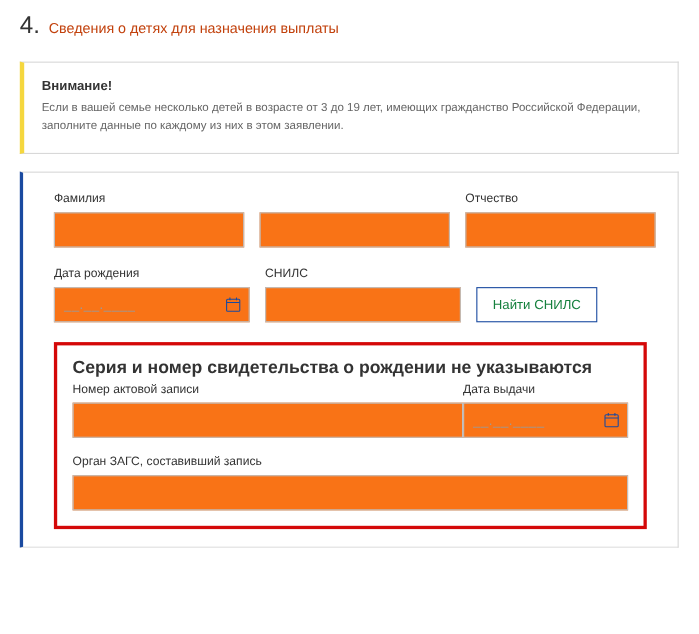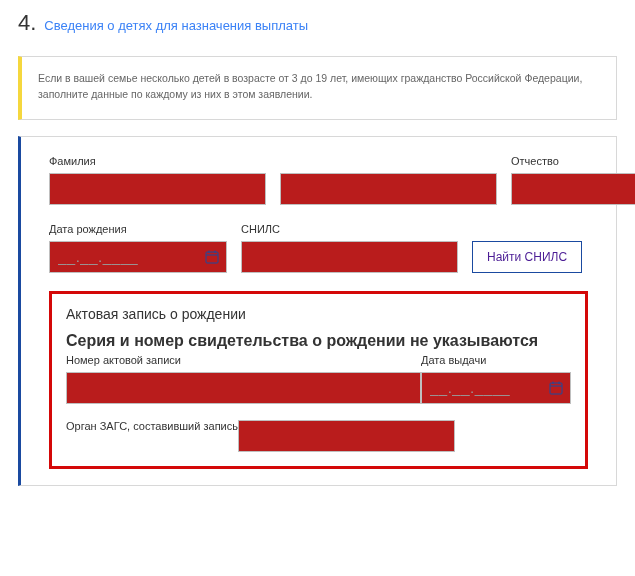--- a/index.html
+++ b/index.html
@@ -16,21 +16,21 @@
       align-items: baseline;
       gap: 8px;
     }
     .section-number {
       font-size: 22px;
       font-weight: 300;
       color: #333;
     }
     .section-title {
       font-size: 13px;
-      color: #3b82f6;
+      color: #c2410c;
       font-weight: 400;
       padding-bottom: 2px;
     }
     .warning-box {
       border: 1px solid #d8d8d8;
       border-left: 4px solid #f5d73e;
       margin: 6px 18px 16px;
       padding: 14px 16px 16px;
     }
     .warning-heading {
@@ -64,43 +64,43 @@
     }
     .field-label {
       font-size: 11px;
       color: #333;
       margin-bottom: 6px;
     }
     .text-input {
       height: 32px;
       border: 1px solid #bfbfbf;
       padding: 4px 8px;
-      font-size: 15px;
-      background: #b91c1c;
+      font-size: 12px;
+      background: #f97316;
     }
     .date-wrap {
       position: relative;
       display: flex;
       align-items: center;
     }
     .date-wrap .text-input {
       width: 100%;
       padding-right: 28px;
     }
     .date-icon {
       position: absolute;
       right: 8px;
       pointer-events: none;
     }
     .date-icon svg { display: block; }
     .btn-outline {
       height: 32px;
       border: 1px solid #1a4aa0;
       background: #fff;
-      color: #4c1d95;
+      color: #15803d;
       font-size: 12px;
       padding: 0 14px;
       cursor: pointer;
     }
     .highlight-box {
       border: 3px solid #d40808;
       padding: 12px 14px 14px;
       margin-top: 2px;
     }
     .hb-title {
@@ -120,33 +120,34 @@
       margin-bottom: 14px;
     }
     .hb-row1 {
       display: flex;
       margin-bottom: 16px;
     }
     .hb-col-rec { flex: 1 1 auto; }
     .hb-col-date { flex: 0 0 150px; }
     .hb-full {
       display: flex;
-      flex-direction: row;
+      flex-direction: column;
     }
     input::placeholder { color: #9a9a9a; letter-spacing: 0.5px; }
   </style>
 </head>
 <body>
 
 <div class="section-header">
   <span class="section-number">4.</span>
   <span class="section-title">Сведения о детях для назначения выплаты</span>
 </div>
 
 <div class="warning-box">
+  <div class="warning-heading">Внимание!</div>
   <div class="warning-body">Если в вашей семье несколько детей в возрасте от 3 до 19 лет, имеющих гражданство Российской Федерации, заполните данные по каждому из них в этом заявлении.</div>
 </div>
 
 <div class="form-panel">
 
   <div class="row">
     <div class="field">
       <span class="field-label">Фамилия</span>
       <input class="text-input" type="text" style="">
     </div>
@@ -178,21 +179,20 @@
       <span class="field-label">СНИЛС</span>
       <input class="text-input" type="text" style="">
     </div>
     <div class="field" style="flex:0 0 auto;">
       <span class="field-label" style="visibility:hidden;">.</span>
       <button class="btn-outline">Найти СНИЛС</button>
     </div>
   </div>
 
   <div class="highlight-box">
-    <div class="hb-title">Актовая запись о рождении</div>
     <div class="hb-sub">Серия и номер свидетельства о рождении не указываются</div>
 
     <div class="hb-row1">
       <div class="field hb-col-rec">
         <span class="field-label">Номер актовой записи</span>
         <input class="text-input" type="text" style="">
       </div>
       <div class="field hb-col-date">
         <span class="field-label">Дата выдачи</span>
         <div class="date-wrap">

